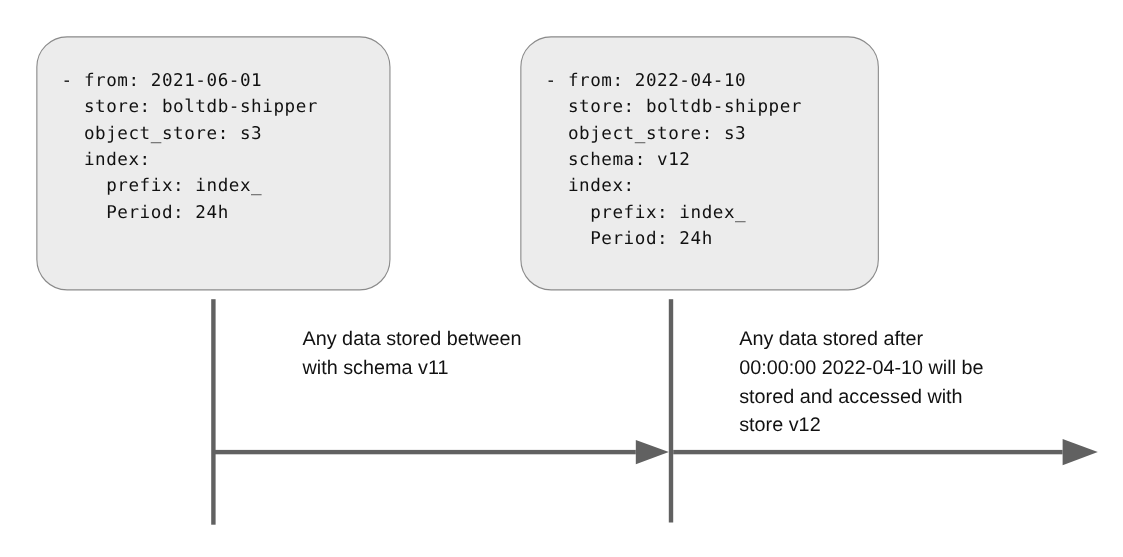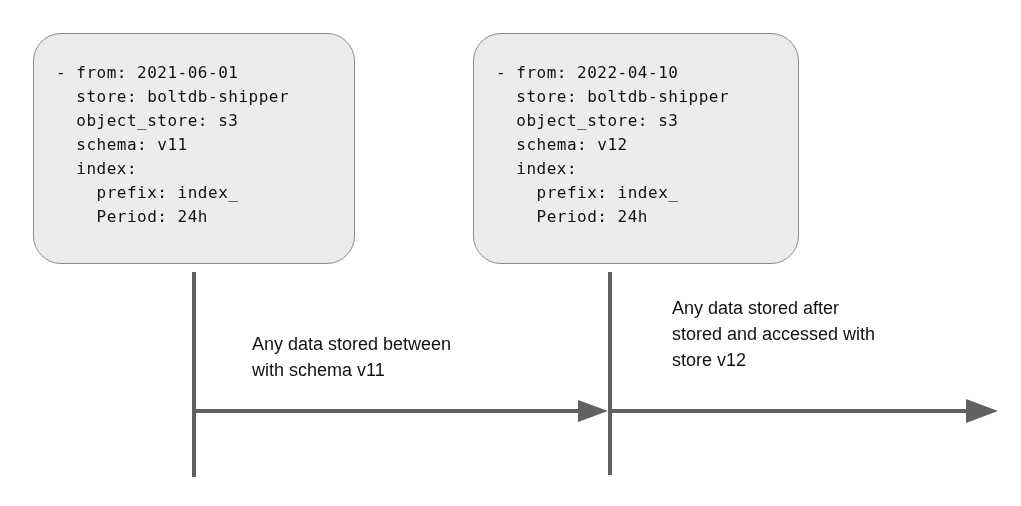--- a/index.html
+++ b/index.html
@@ -68,34 +68,33 @@
     border-bottom: 12px solid transparent;
     border-left: 32px solid var(--line, #616161);
   }
   .annotation {
     position: absolute;
     top: 295px;
     font-size: 18px;
     line-height: 26px;
     color: var(--text, #111111);
   }
-  .annotation.ann1 { left: 252px; width: 300px; margin-top: 36px; }
+  .annotation.ann1 { left: 275px; width: 300px; }
   .annotation.ann2 { left: 672px; width: 340px; }
   .ann-line { display: block; white-space: pre; }
 </style>
 </head>
 <body>
 
 <div class="canvas">
 
   <div class="codebox box1">
     <span class="code-line">- from: 2021-06-01</span>
     <span class="code-line">  store: boltdb-shipper</span>
     <span class="code-line">  object_store: s3</span>
-    <span class="code-line">  schema: v11</span>
     <span class="code-line">  index:</span>
     <span class="code-line">    prefix: index_</span>
     <span class="code-line">    Period: 24h</span>
   </div>
 
   <div class="codebox box2">
     <span class="code-line">- from: 2022-04-10</span>
     <span class="code-line">  store: boltdb-shipper</span>
     <span class="code-line">  object_store: s3</span>
     <span class="code-line">  schema: v12</span>
@@ -113,17 +112,18 @@
   <div class="hline h2"></div>
   <div class="arrowhead a2"></div>
 
   <div class="annotation ann1">
     <span class="ann-line">Any data stored between</span>
     <span class="ann-line">with schema v11</span>
   </div>
 
   <div class="annotation ann2">
     <span class="ann-line">Any data stored after</span>
+    <span class="ann-line">00:00:00 2022-04-10 will be</span>
     <span class="ann-line">stored and accessed with</span>
     <span class="ann-line">store v12</span>
   </div>
 
 </div>
 
 </body></html>

